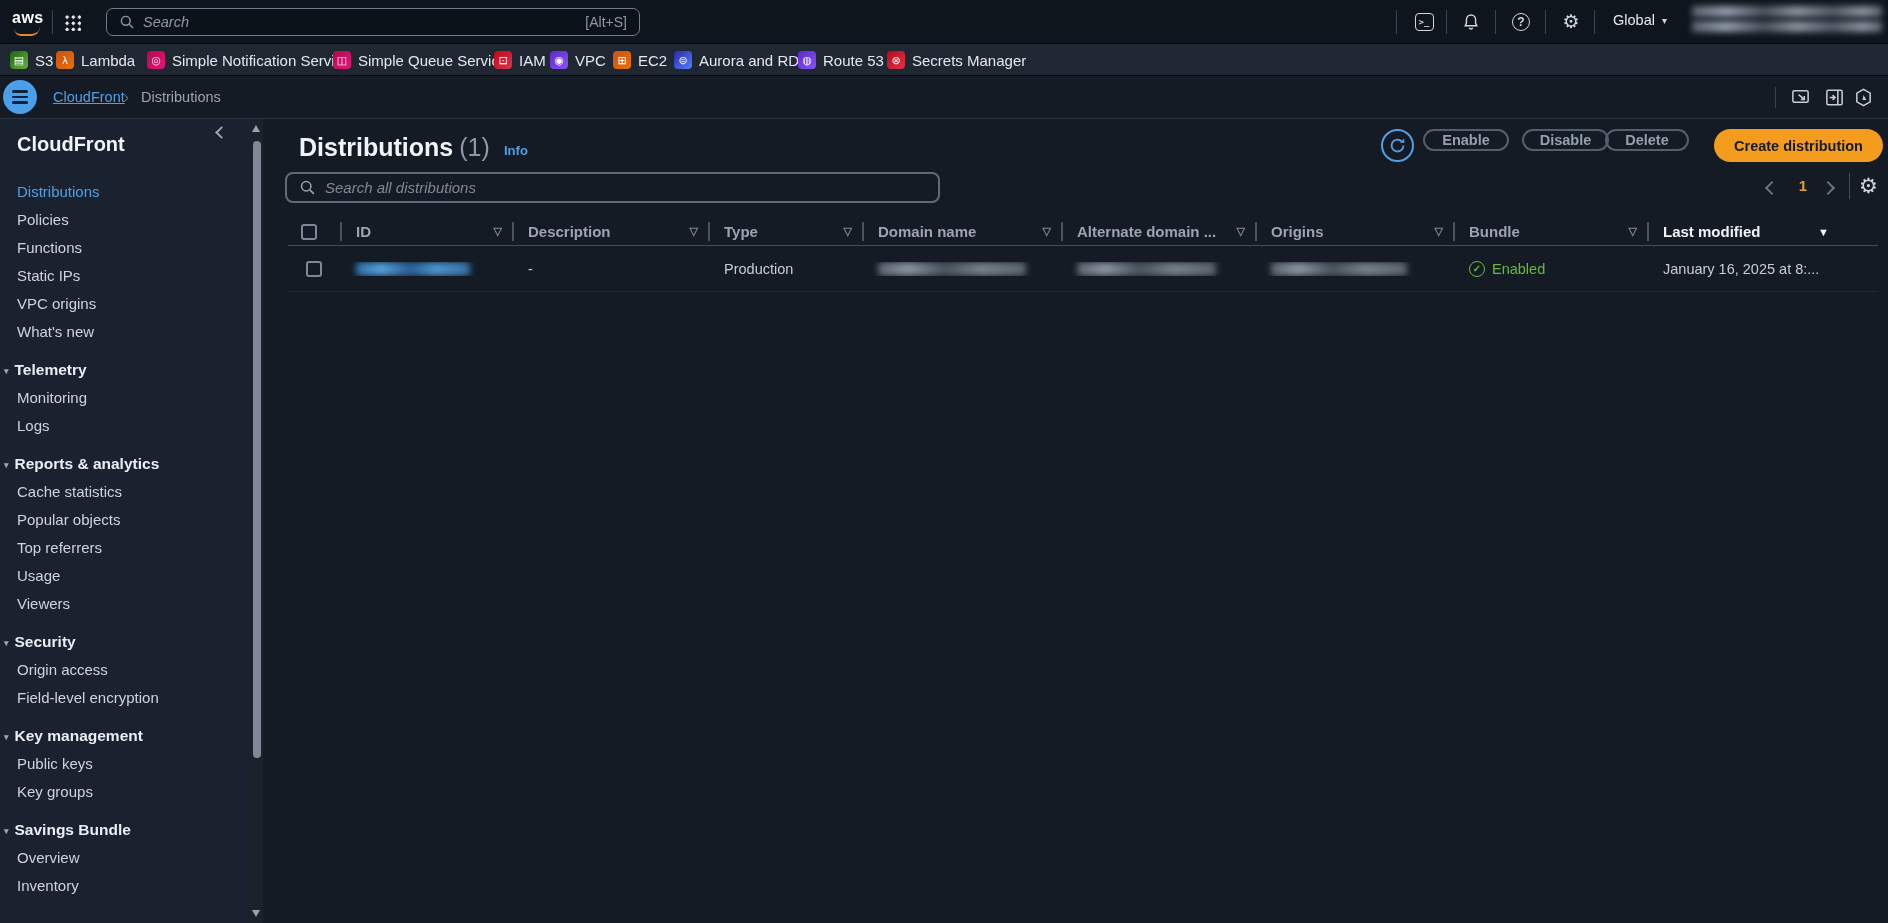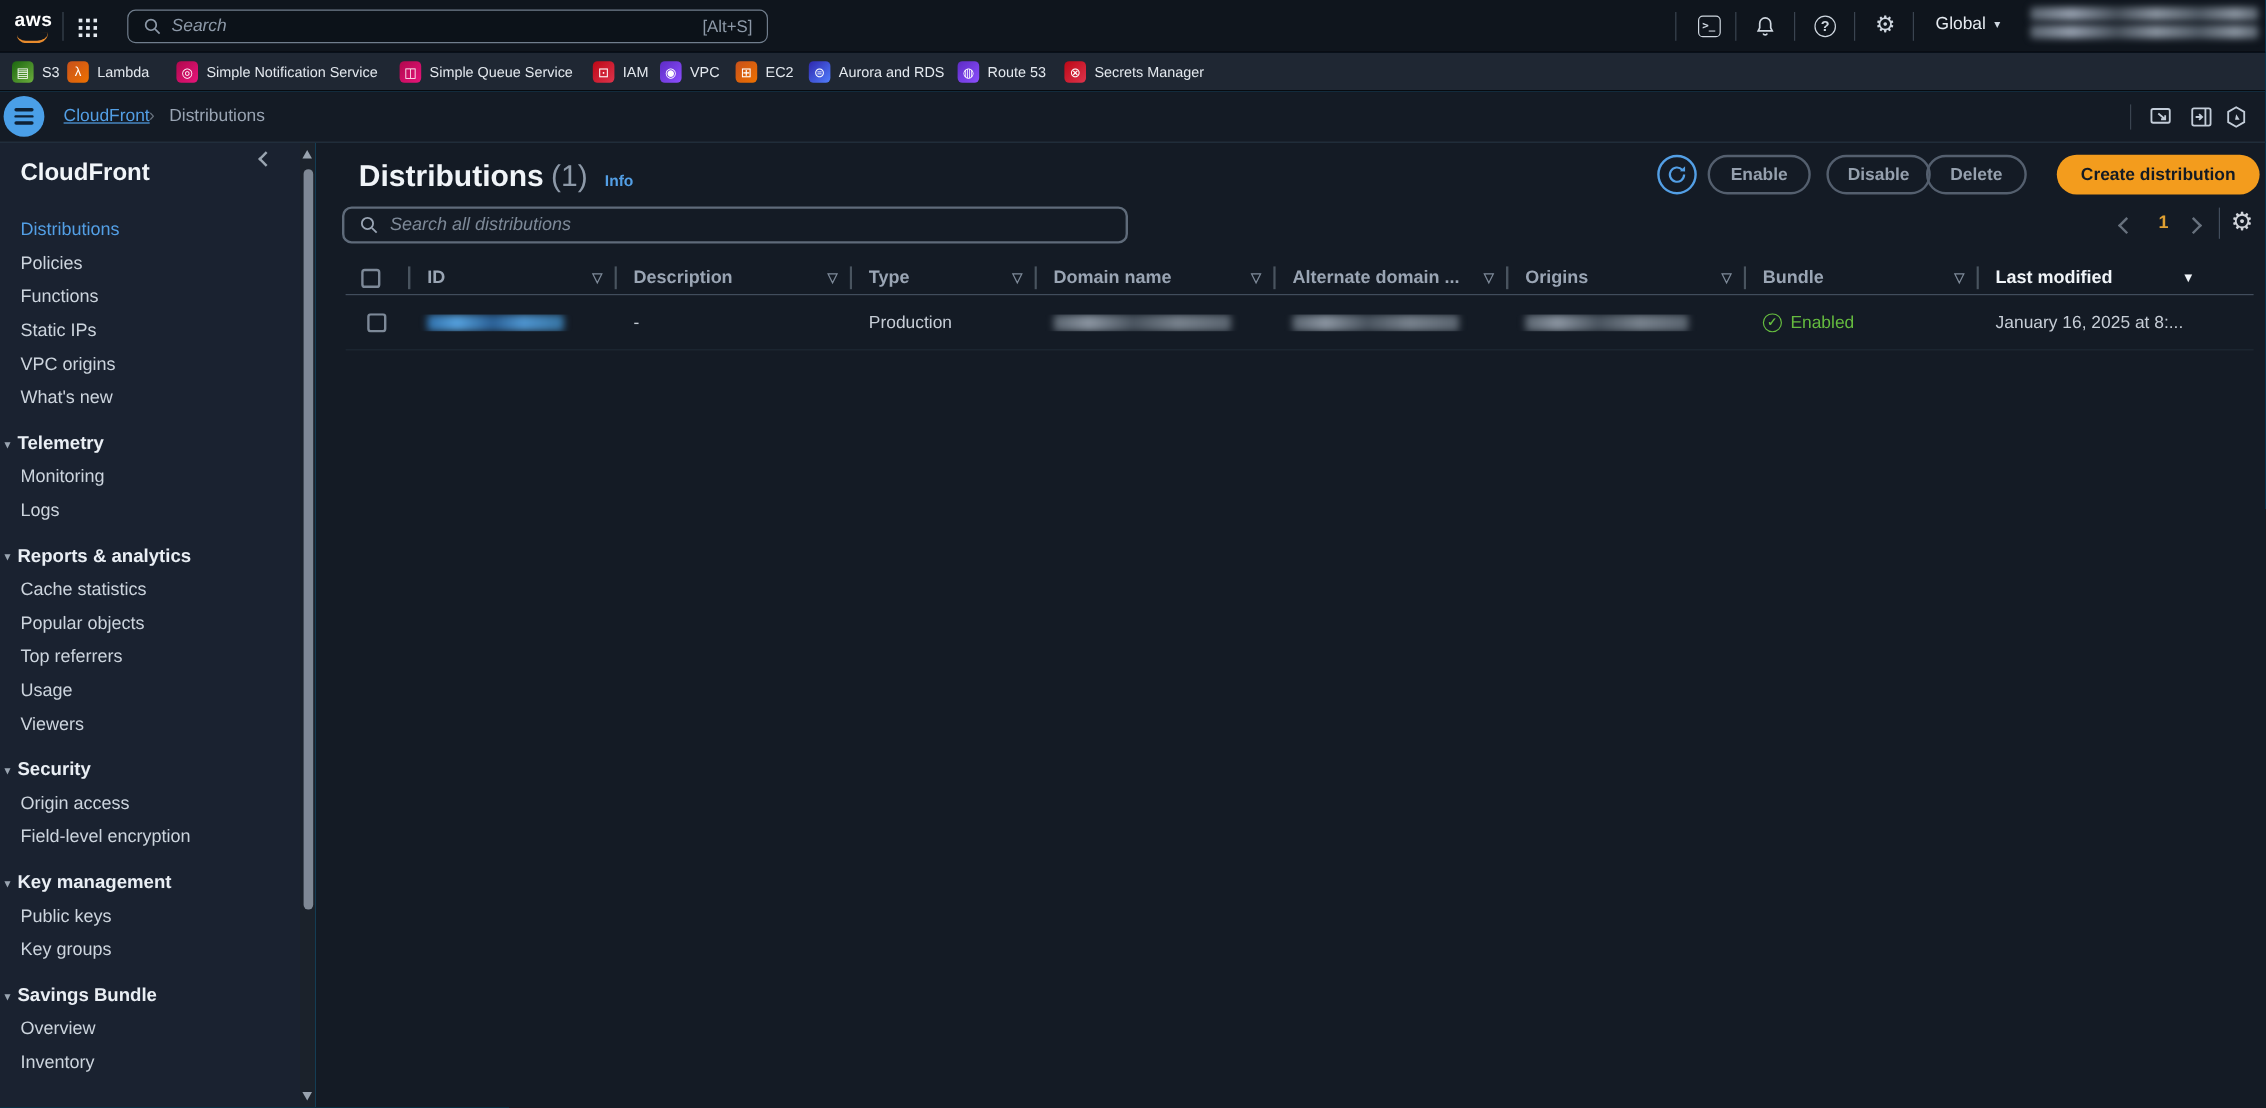--- a/index.html
+++ b/index.html
@@ -28,21 +28,21 @@
   .region .caret { font-size:10px; color:#cfd7e0; }
   .acct-blur { position:absolute; left:1692px; top:6px; width:190px; height:31px; cursor:pointer; }
   .blurbar { height:11px; border-radius:2px; filter:blur(3px);
     background:linear-gradient(90deg,#59636e,#949ead 18%,#49525d 38%,#8a94a0 55%,#525c67 74%,#8a94a0 90%,#59636e); }
   .blurbar + .blurbar { margin-top:4px; }
 
   
   .favbar { position:absolute; left:0; top:44px; width:1888px; height:32px; background:#1f2733; border-bottom:1px solid #070b10; }
   .fav-item { position:absolute; top:0; height:32px; display:flex; align-items:center; gap:7px; cursor:pointer; }
   .fav-icon { width:18px; height:18px; border-radius:4px; color:#fff; font-size:11px; display:flex; align-items:center; justify-content:center; }
-  .fav-label { color:#e3e8ee; font-size:12px; white-space:nowrap; }
+  .fav-label { color:#e3e8ee; font-size:15px; white-space:nowrap; }
 
   
   .crumbbar { position:absolute; left:0; top:76px; width:1888px; height:43px; background:#141b25; border-bottom:1px solid #2a333f; }
   .ham-btn { position:absolute; left:3px; top:4px; width:34px; height:34px; border-radius:50%; background:#4a9fe8; border:none; cursor:pointer; display:flex; flex-direction:column; align-items:center; justify-content:center; gap:3px; }
   .ham-btn i { display:block; width:16px; height:2.5px; background:#0e2135; border-radius:2px; }
   .crumb-link { position:absolute; left:53px; top:0; line-height:42px; color:#539fe5; font-size:14.5px; text-decoration:underline; cursor:pointer; }
   .crumb-sep { position:absolute; left:124px; top:0; line-height:42px; color:#68727e; font-size:15px; }
   .crumb-cur { position:absolute; left:141px; top:0; line-height:42px; color:#99a4b3; font-size:14.5px; }
   .crumb-right-div { position:absolute; left:1775px; top:11px; width:1px; height:21px; background:#3a4450; }
   .cr-ic { position:absolute; top:11px; width:21px; height:21px; cursor:pointer; }
@@ -64,21 +64,21 @@
   .ss-down { bottom:6px; border-top:7px solid #99a3ae; }
   .ss-thumb { position:absolute; left:2.5px; top:22px; width:8px; height:617px; border-radius:4px; background:#7f8894; cursor:grab; }
 
   .content { flex:1; position:relative; background:#141b25; }
 
   
   .page-h1 { position:absolute; left:36px; top:14px; font-size:25px; font-weight:bold; color:#f0f4f8; }
   .page-h1 .count { font-weight:normal; color:#8d99a8; margin-left:6px; }
   .info-link { position:absolute; left:217px; top:24px; font-size:13px; font-weight:bold; color:#539fe5; cursor:pointer;padding-left:24px; }
   .refresh-btn { position:absolute; left:1118px; top:10px; width:33px; height:33px; border-radius:50%; border:2px solid #539fe5; background:transparent; cursor:pointer; display:flex; align-items:center; justify-content:center; }
-  .pill { position:absolute; top:10px; height:33px; border-radius:17px; background:transparent; border:2px solid #545f6e; color:#95a0ae; font-size:14.5px; font-weight:bold; font-family:"Liberation Sans", sans-serif; cursor:pointer; }
+  .pill { position:absolute; top:10px; height:22px; border-radius:17px; background:transparent; border:2px solid #545f6e; color:#95a0ae; font-size:14.5px; font-weight:bold; font-family:"Liberation Sans", sans-serif; cursor:pointer; }
   .pill-primary { position:absolute; top:10px; height:33px; border-radius:17px; border:none; background:#f39c1d; color:#141b24; font-size:14.5px; font-weight:bold; font-family:"Liberation Sans", sans-serif; cursor:pointer; }
 
   
   .dist-search { position:absolute; left:22px; top:53px; width:655px; height:31px; border:2px solid #5f6b7a; border-radius:8px; background:#141b25; display:flex; align-items:center; padding:0 12px; cursor:text; }
   .dist-search .ph { font-style:italic; color:#7d8998; font-size:15px; margin-left:9px; }
   .pag-ch { position:absolute; top:64px; width:10px; height:10px; border-left:2.4px solid #68727e; border-bottom:2.4px solid #68727e; cursor:pointer; }
   .pag-ch.left { left:1504px; transform:rotate(45deg); }
   .pag-ch.right { left:1560px; transform:rotate(-135deg); }
   .pag-num { position:absolute; left:1528px; top:58px; width:24px; text-align:center; font-size:15px; font-weight:bold; color:#dfa032; cursor:pointer; }
   .pag-div { position:absolute; left:1586px; top:54px; width:1px; height:26px; background:#414d5c; }

